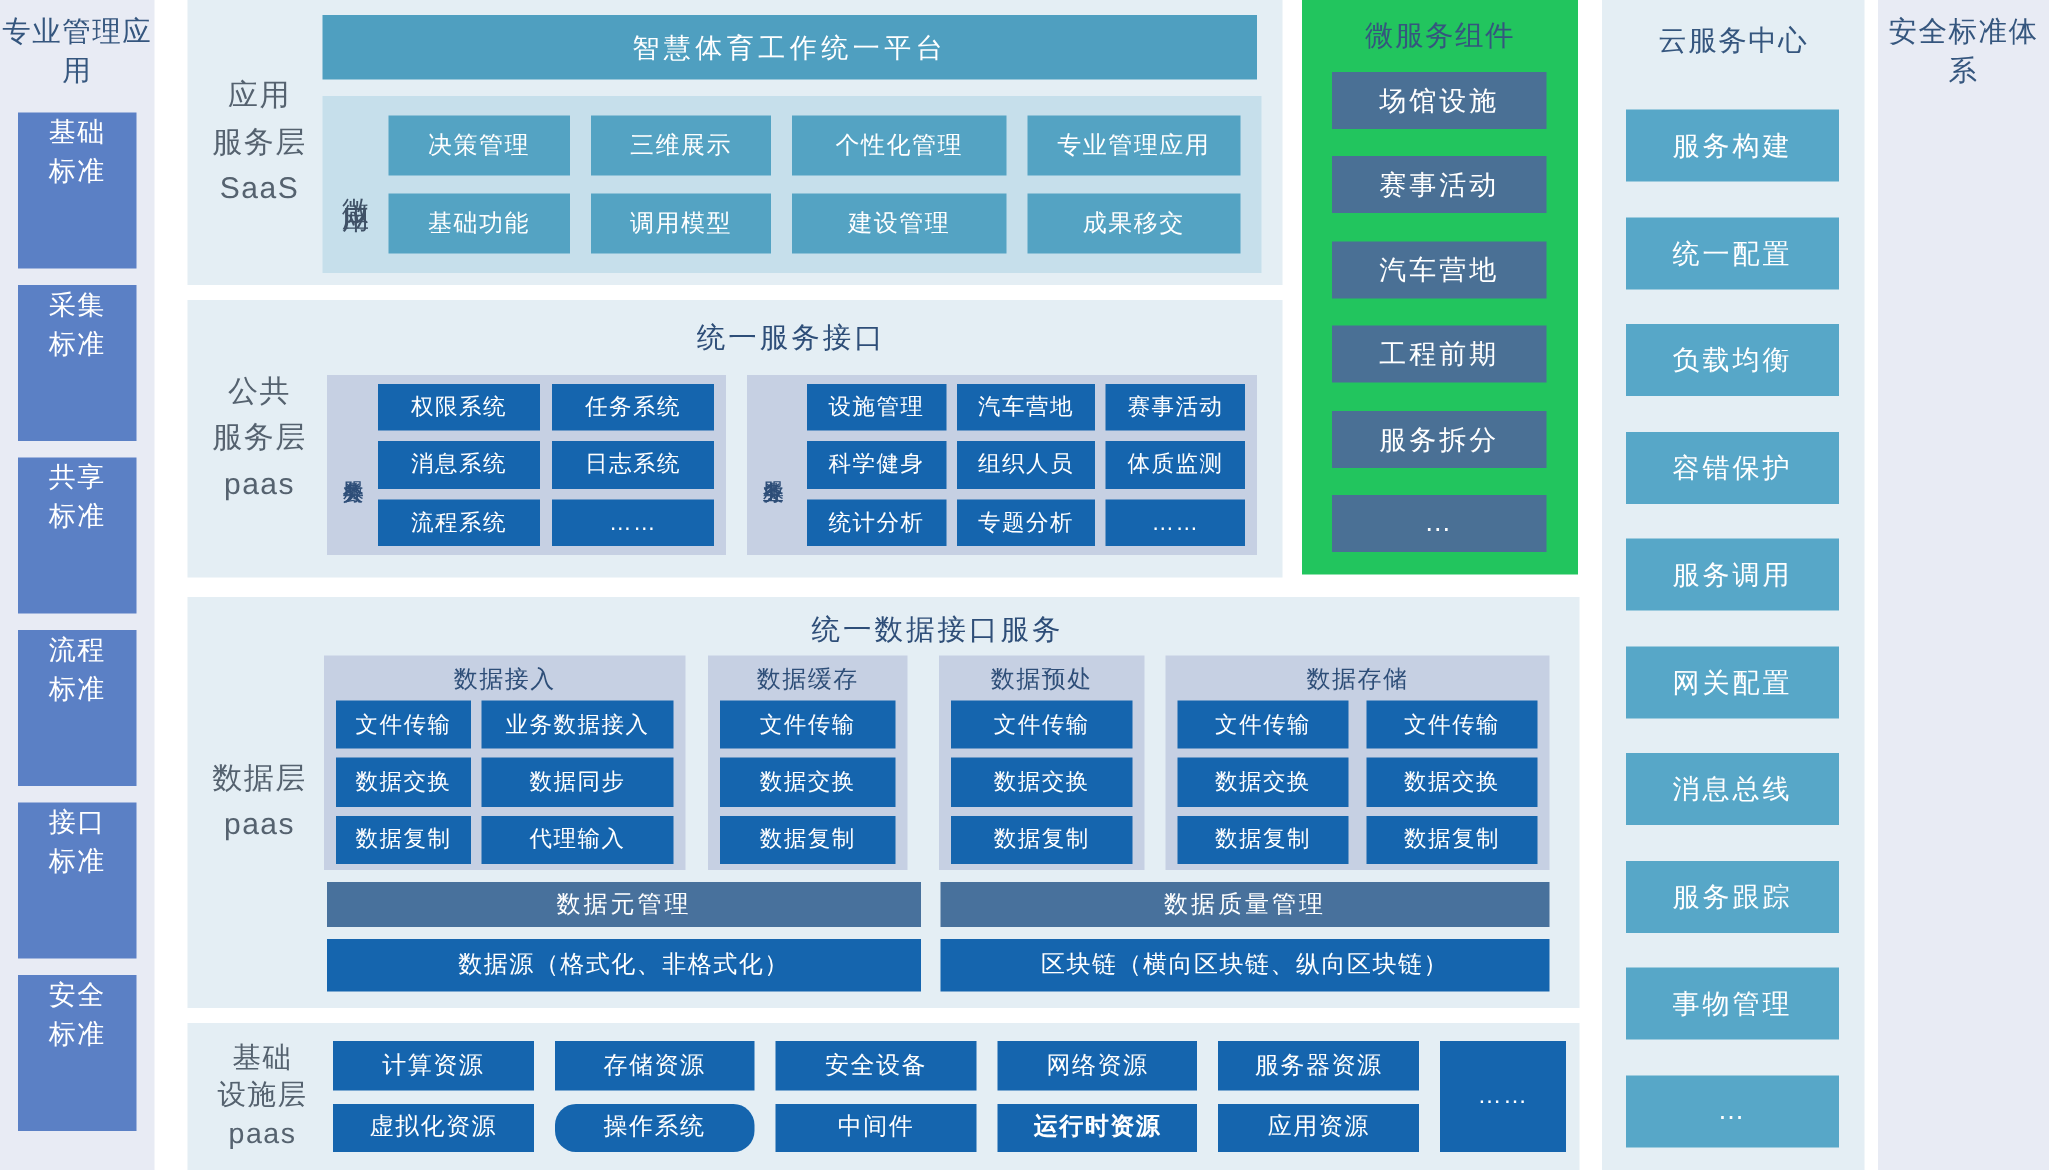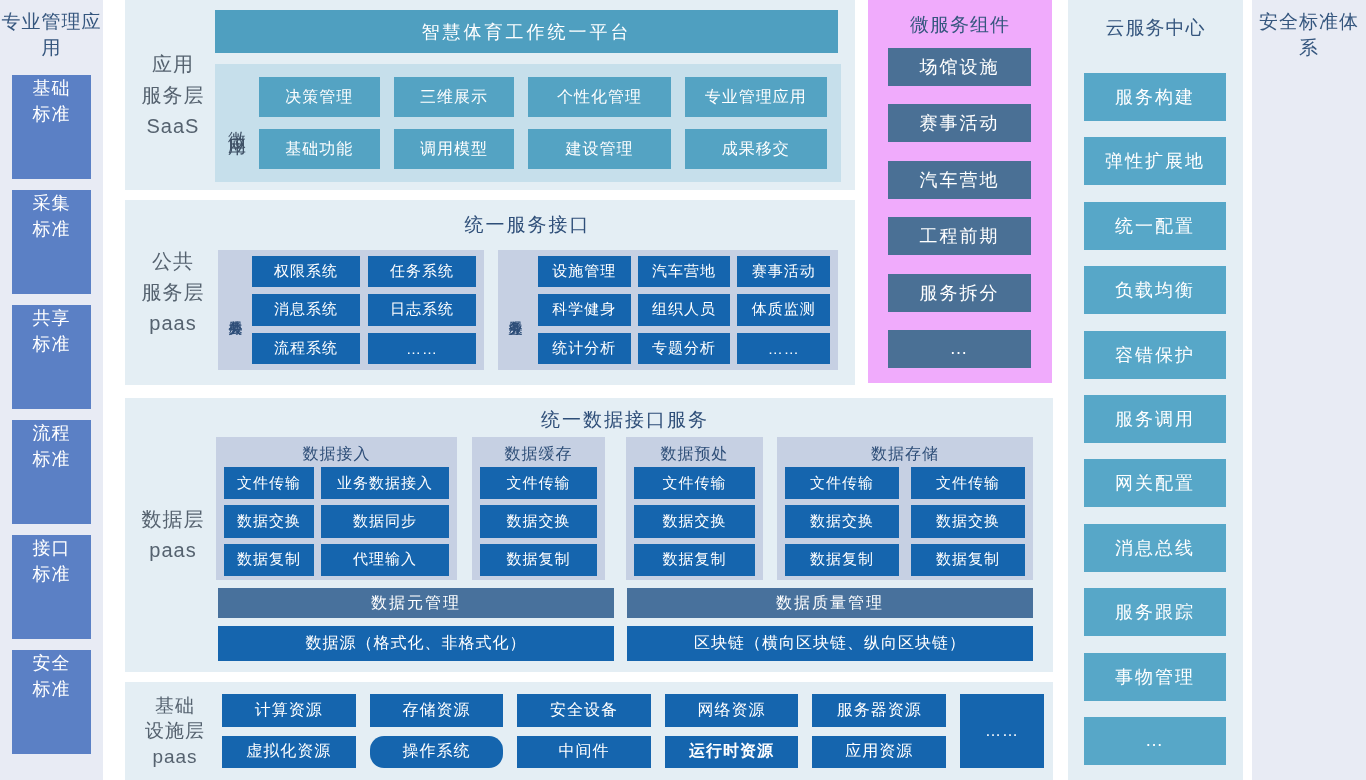--- a/index.html
+++ b/index.html
@@ -2,21 +2,21 @@
 <html><head>
 <meta charset="utf-8">
 <style>
   html,body{margin:0;padding:0;background:#fff;}
   #root{position:relative;width:1366px;height:780px;background:#ffffff;overflow:hidden;
         font-family:"Liberation Sans","DejaVu Sans",sans-serif;}
   .abs{position:absolute;}
   
   .panel-lav{background:#e8ebf4;}
   .panel-cyan{background:#e4eef4;}
-  .panel-micro{background:#f0abfc;}
+  .panel-micro{background:#22c55e;}
   .side-title{color:#35567e;font-size:19px;line-height:1.35;text-align:center;padding-top:9px;letter-spacing:1px;}
   .side-box{background:#5b80c5;color:#fff;font-size:18px;line-height:1.45;display:flex;align-items:flex-start;
             justify-content:center;text-align:center;letter-spacing:1px;}
   .side-box .wrap2{width:42px;}
   
   .layer-label{color:#55626f;font-size:20px;line-height:1.55;display:flex;flex-direction:column;
                align-items:center;justify-content:center;text-align:center;letter-spacing:1px;}
   
   .header-bar{background:#4f9fc0;color:#fff;font-size:18px;letter-spacing:3px;display:flex;
               align-items:center;justify-content:center;}
@@ -215,21 +215,20 @@
       <div class="micro-box">工程前期</div>
       <div class="micro-box">服务拆分</div>
       <div class="micro-box">…</div>
     </div>
   </div>
 
   <div class="abs panel-cyan" style="left:1068px;top:0;width:175px;height:780px;">
     <div class="side-title" style="padding-top:15px;">云服务中心</div>
     <div class="abs" style="left:16px;top:73px;width:142px;height:692px;display:flex;flex-direction:column;justify-content:space-between;">
       <div class="cloud-box">服务构建</div>
-      <div class="cloud-box">弹性扩展地</div>
       <div class="cloud-box">统一配置</div>
       <div class="cloud-box">负载均衡</div>
       <div class="cloud-box">容错保护</div>
       <div class="cloud-box">服务调用</div>
       <div class="cloud-box">网关配置</div>
       <div class="cloud-box">消息总线</div>
       <div class="cloud-box">服务跟踪</div>
       <div class="cloud-box">事物管理</div>
       <div class="cloud-box">…</div>
     </div>

